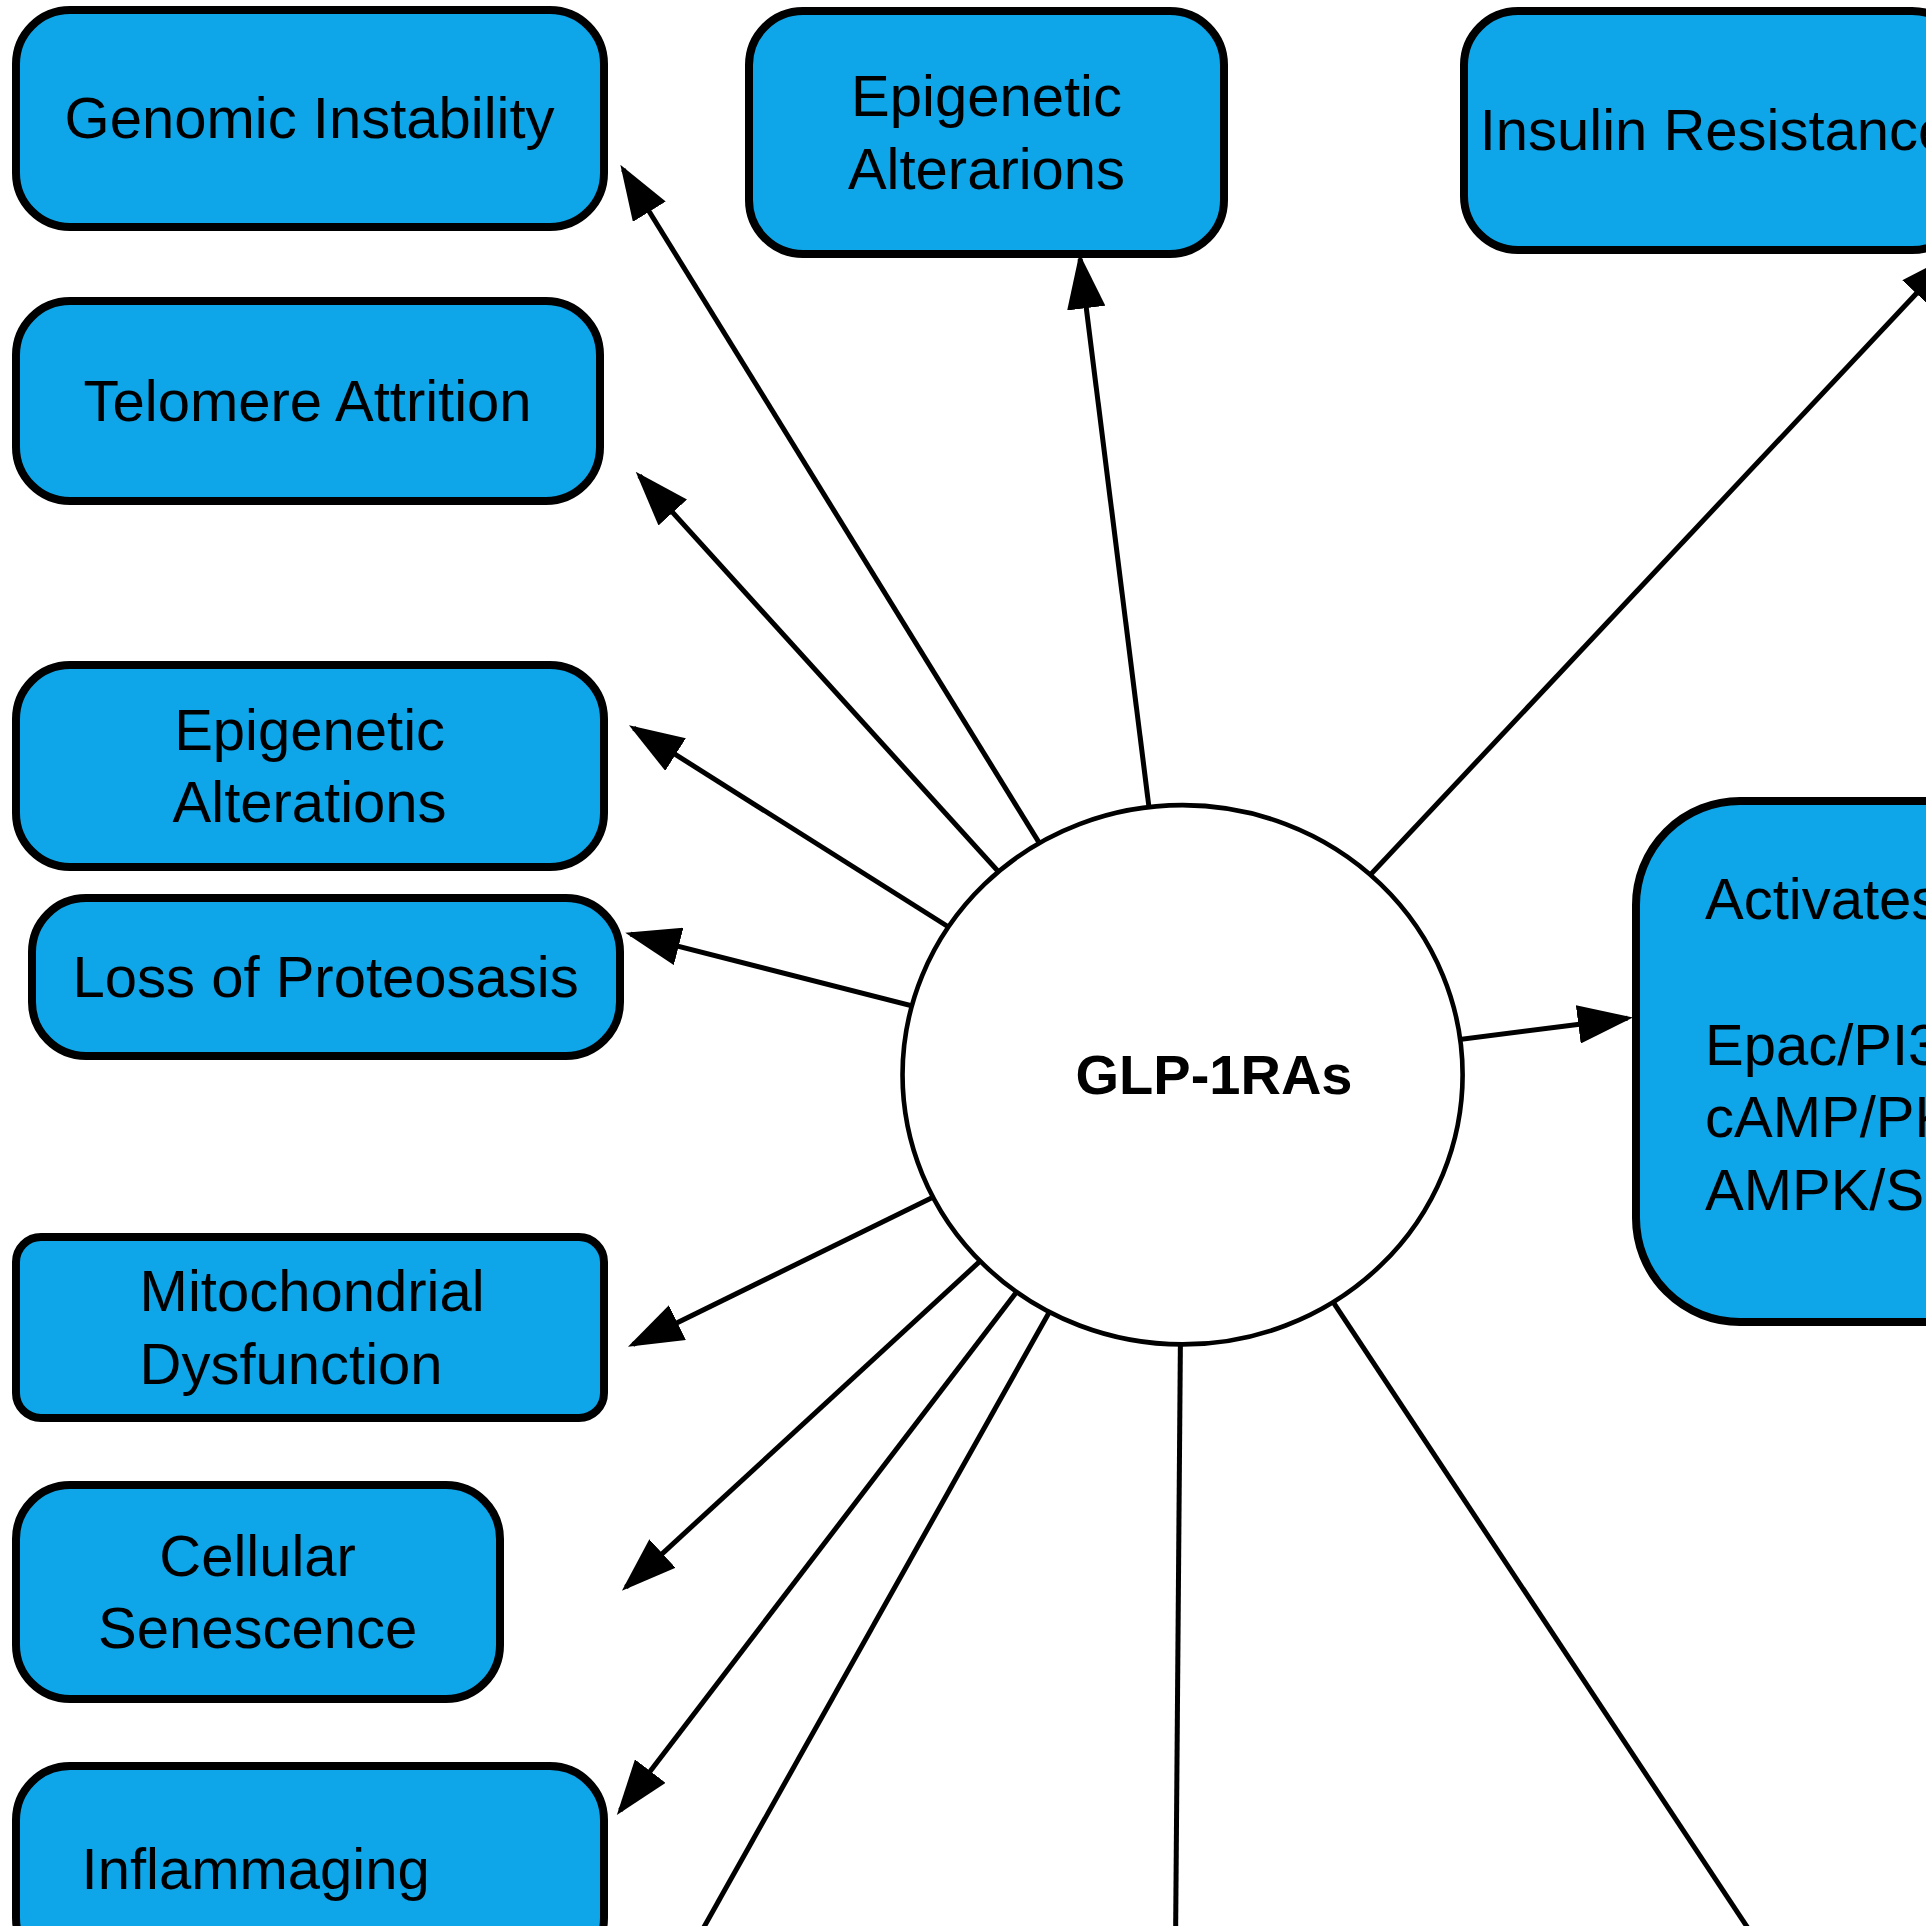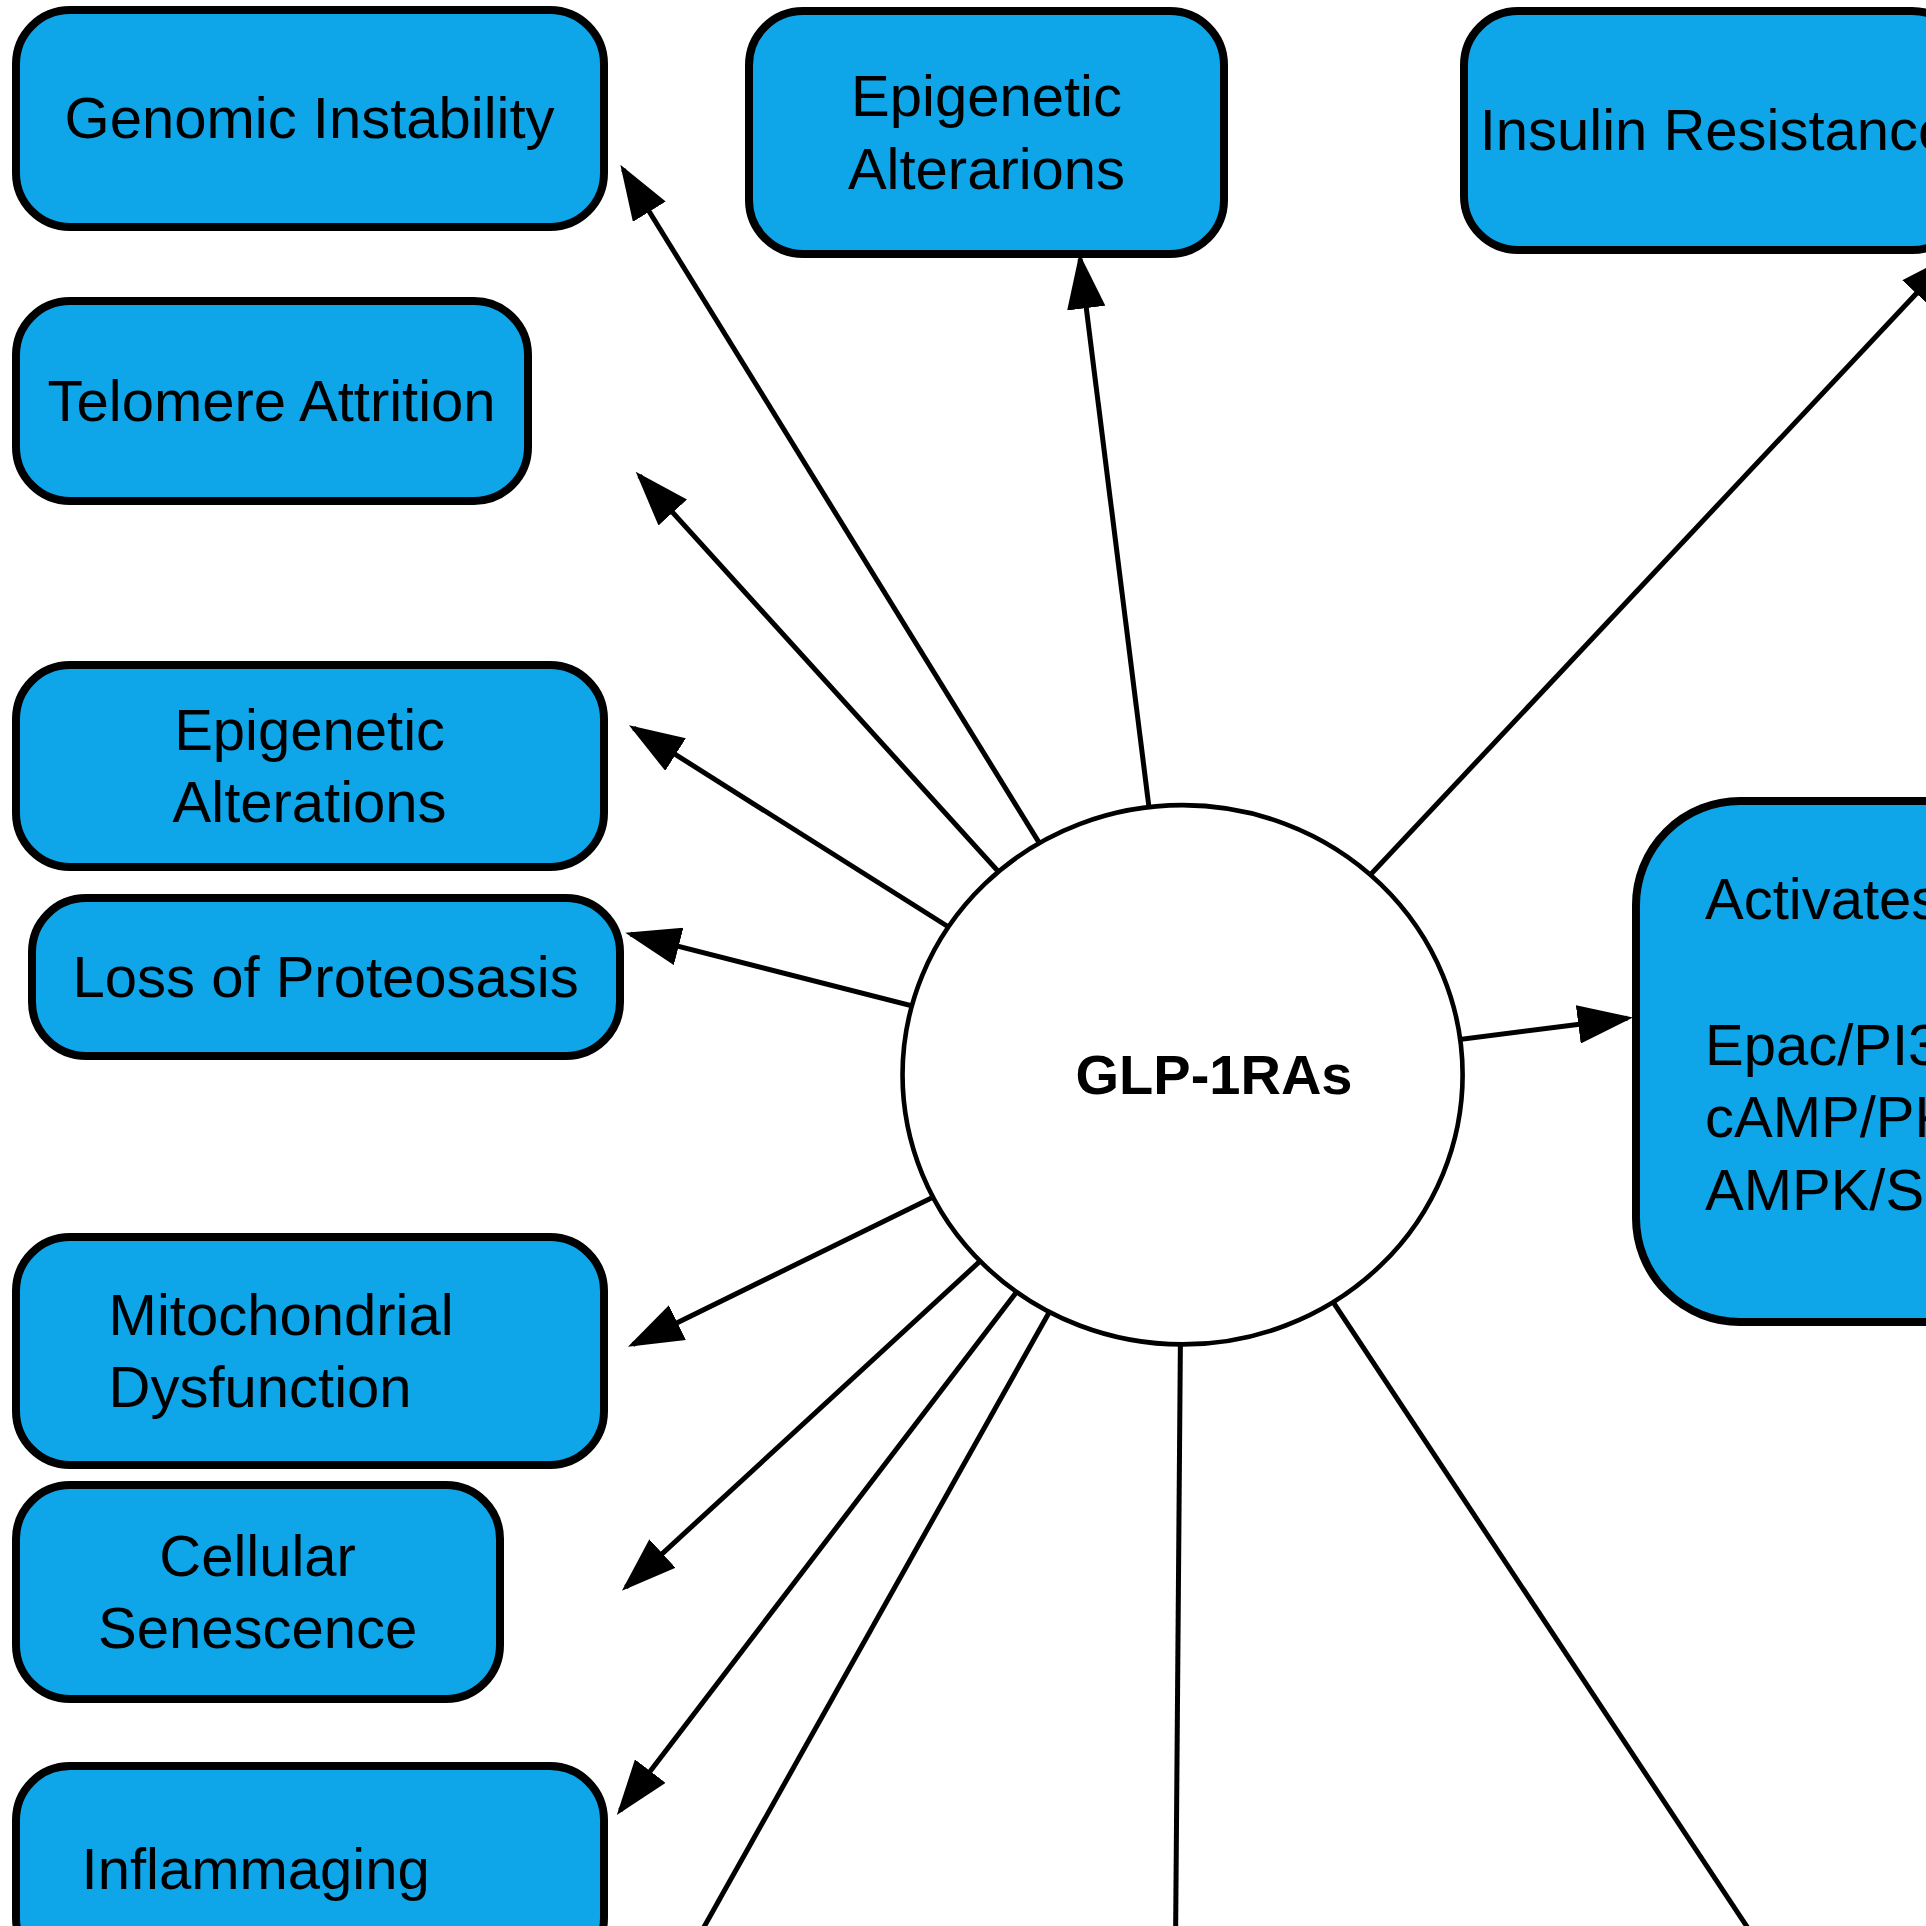--- a/index.html
+++ b/index.html
@@ -33,24 +33,24 @@
     justify-content: center;
     font-size: 58px;
     line-height: 1.25;
     text-align: center;
   }
   .node .ln { white-space: nowrap; }
   .node.align-left { text-align: left; }
 
   
   .b-genomic      { left: 11.6px;   top: 5.8px;   width: 596px; height: 225px; }
-  .b-telomere     { left: 11.6px;   top: 297px;  width: 520px; height: 208px; }
+  .b-telomere     { left: 11.6px;   top: 297px;  width: 592px; height: 208px; }
   .b-epileft      { left: 11.6px;   top: 661px; width: 596px; height: 210px; }
   .b-proteo       { left: 11.6px;   top: 894px; width: 596px; height: 166px; margin-left: 16px; }
-  .b-mito         { left: 11.6px;   top: 1233px; width: 596px; height: 236px; padding-left: 89px; }
+  .b-mito         { left: 11.6px;   top: 1233px; width: 596px; height: 189px; padding-left: 120px; border-radius: 29px; }
   .b-senescence   { left: 11.6px;   top: 1481px; width: 492px; height: 222px; }
   .b-inflamm      { left: 11.6px;   top: 1762px; width: 596px; height: 214px; padding-left: 62px; }
 
   
   .b-epitop       { left: 745px; top: 7px;   width: 483px; height: 251px; }
   .b-insulin      { left: 1460px; top: 7px;   width: 510px; height: 247px; }
 
   
   .b-glp1r        { left: 1632px; top: 797px; width: 536px; height: 529px;
                     border-radius: 108px; justify-content: flex-start;

